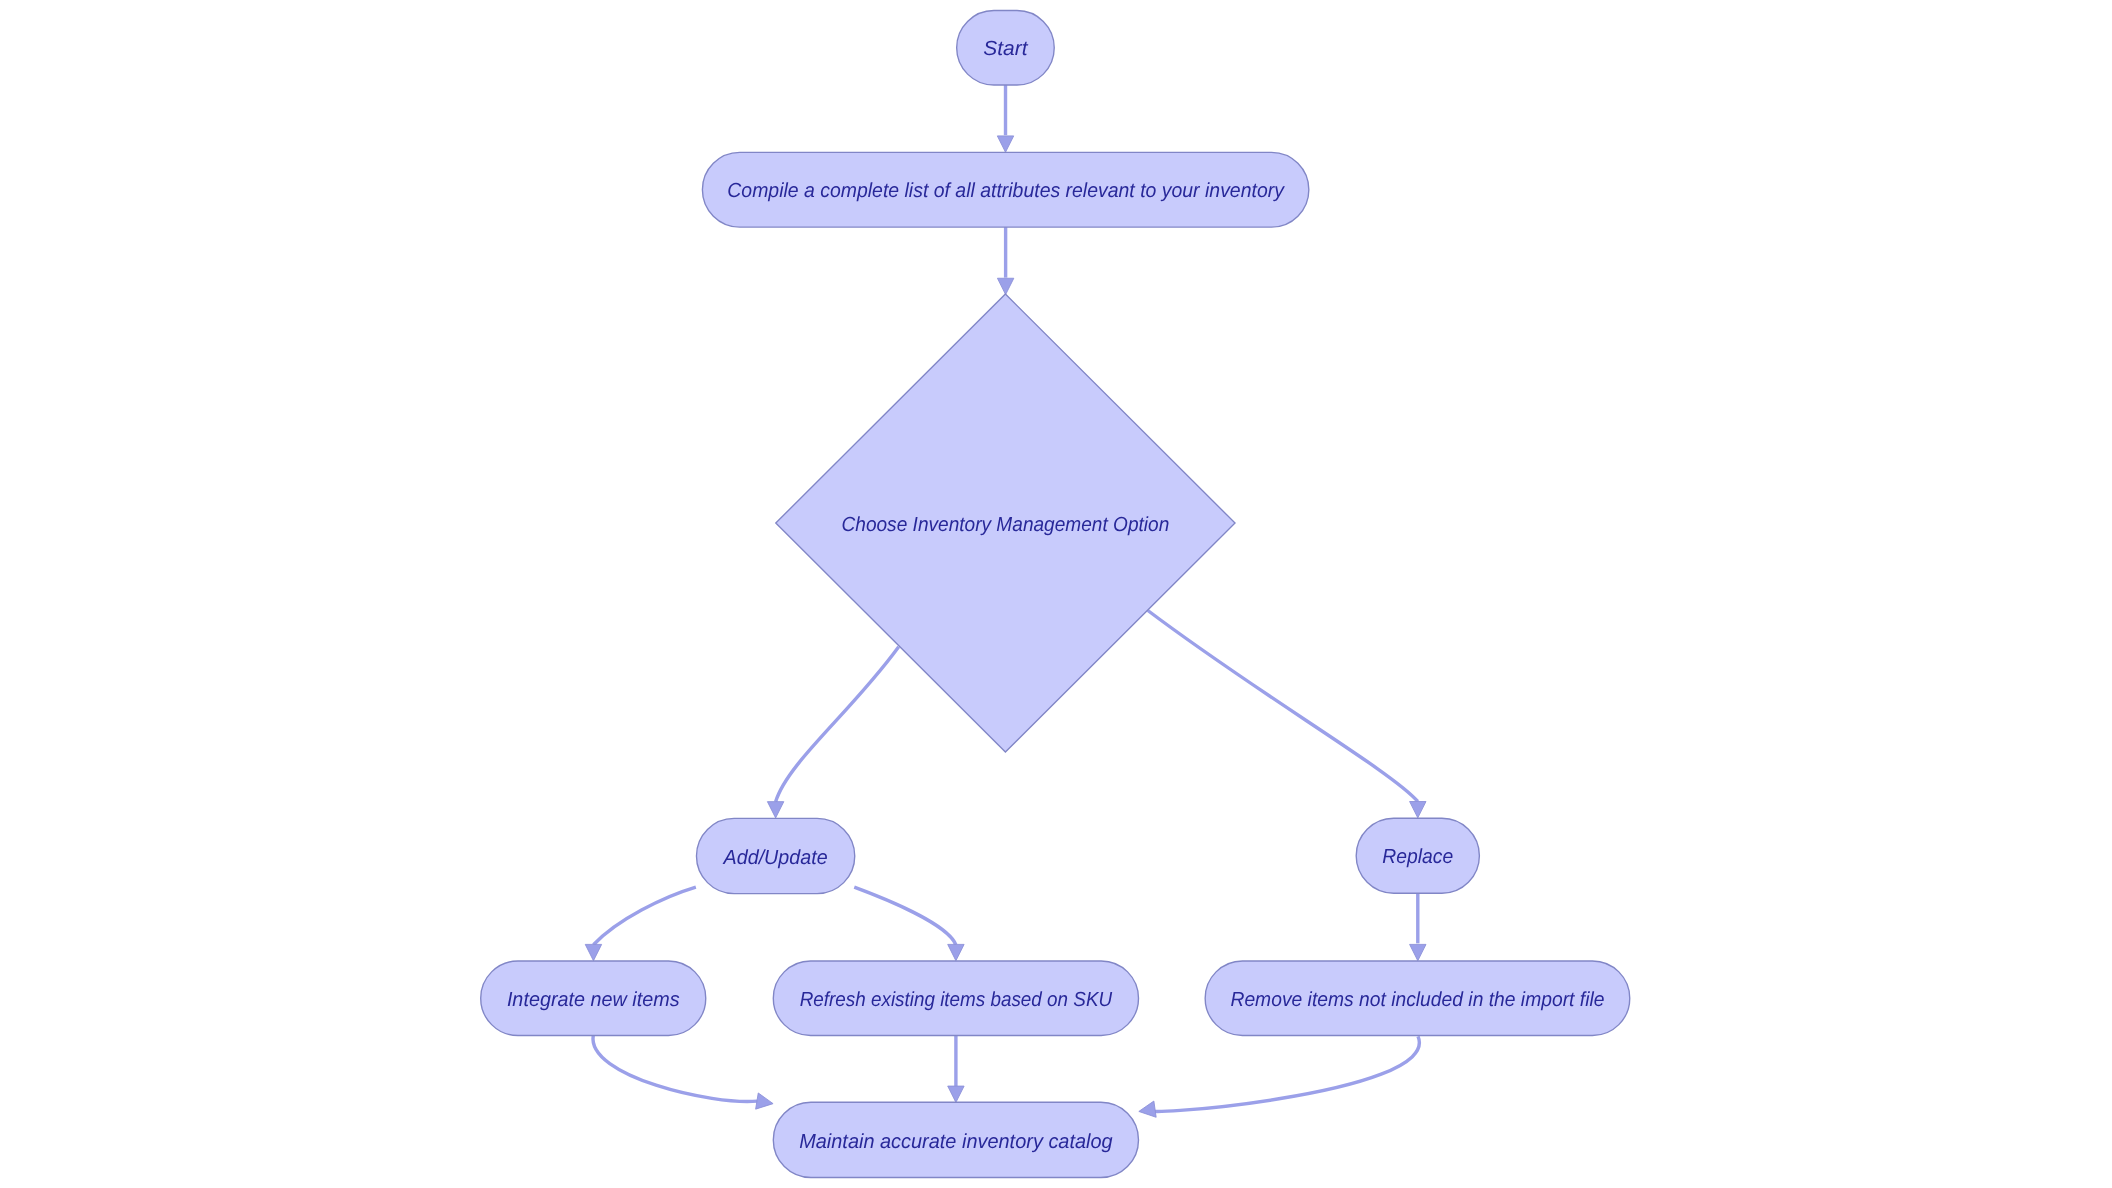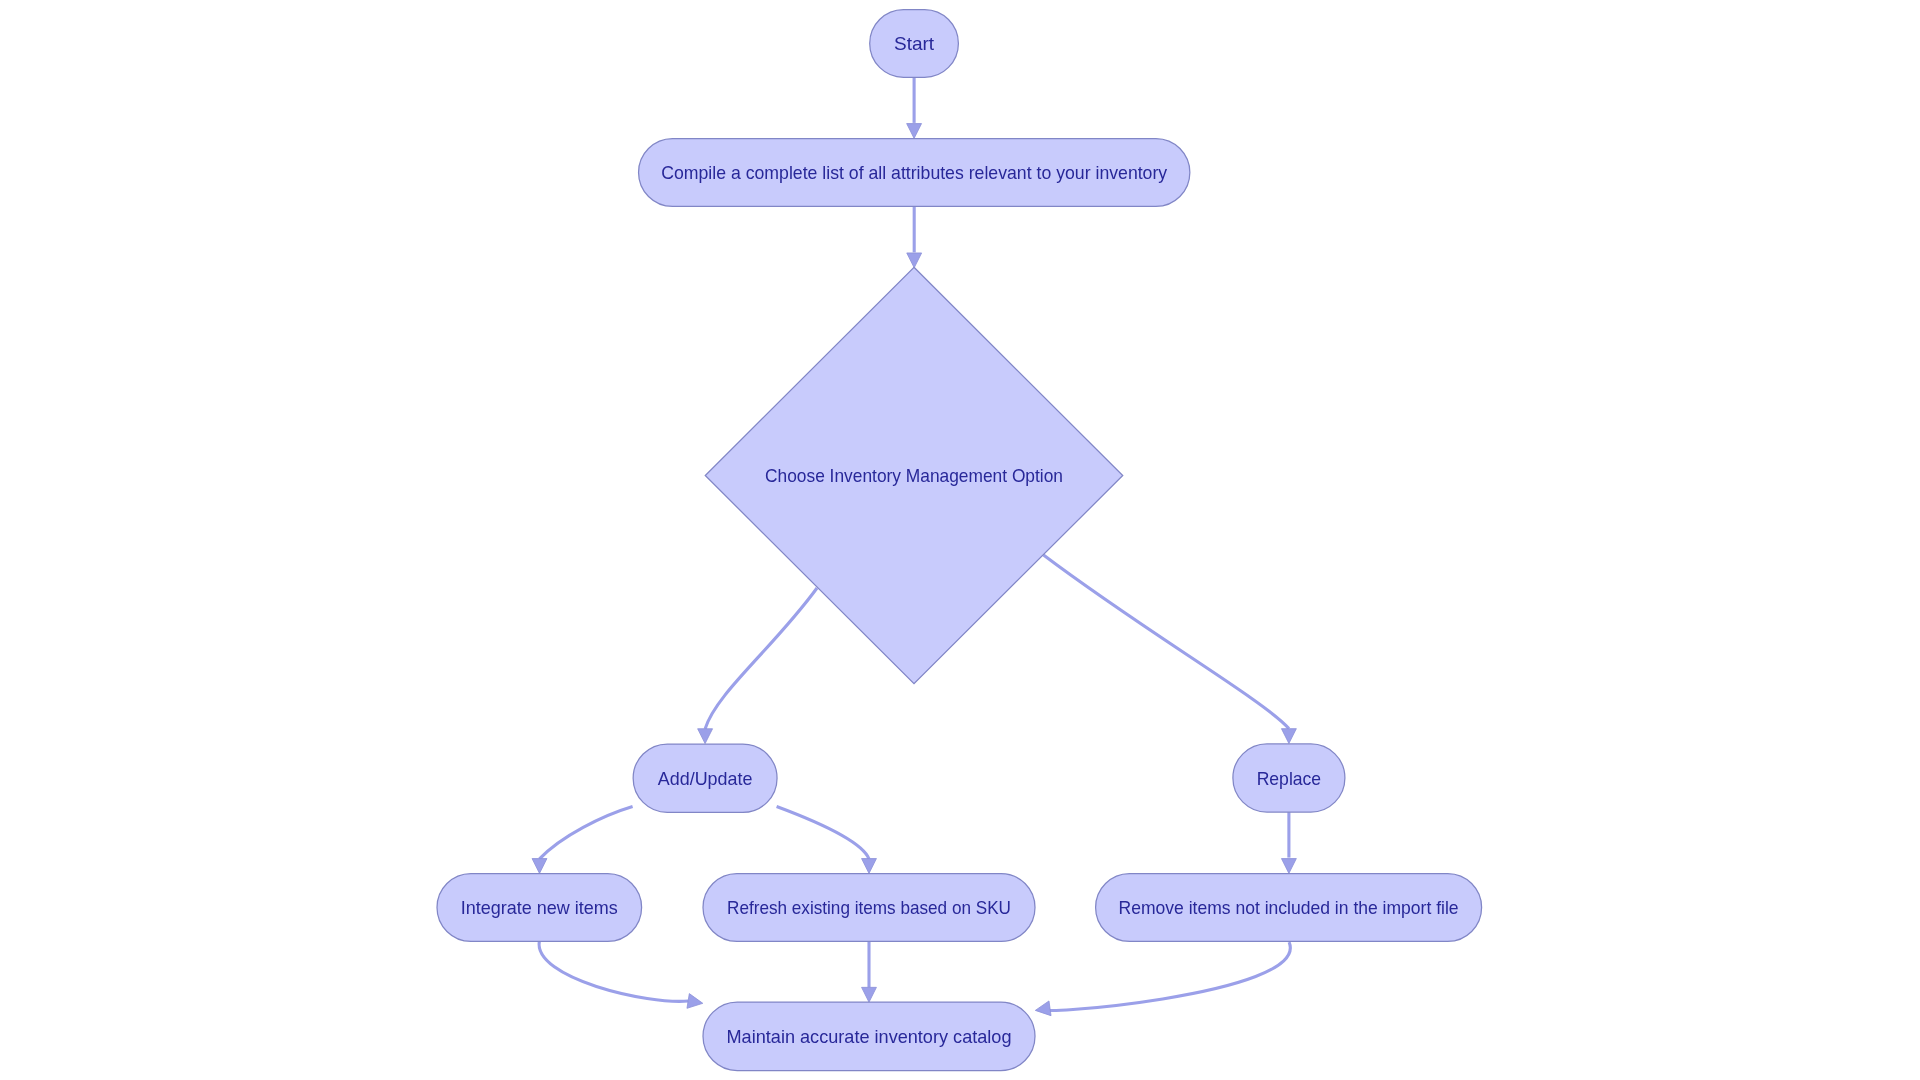--- a/index.html
+++ b/index.html
@@ -10,21 +10,21 @@
   .node-shape{stroke-width:1.25px;}
   .node-label{font-family:"Liberation Sans",sans-serif;font-weight:400;
               text-anchor:middle;dominant-baseline:auto;white-space:pre;
               filter:opacity(1);}
   .edge-path{fill:none;stroke-width:3.1px;stroke-linecap:butt;stroke-linejoin:round;}
   .edge-arrow{stroke-linejoin:miter;stroke-width:0.8px;}
 </style>
 </head>
 <body style="background: rgb(255, 255, 255);">
 
-<div id="stage" style="background: rgb(255, 255, 255);">
+<div id="stage" style="background: rgb(255, 255, 255); font-style: italic;">
   <svg id="chart" width="1920" height="1080" viewBox="0 0 1920 1080">
     <rect id="bg" x="0" y="0" width="1920" height="1080" fill="#ffffff"></rect>
     <g id="edges-layer">
         <g>
           <path class="edge-path" d="M914.1,77.3 L914.1,122.9" stroke="#9ba0e9"></path>
           <polygon class="edge-arrow" points="906.65,123.55 921.55,123.55 914.1,138.4" fill="#9ba0e9" stroke="#8c91d8"></polygon>
         </g>
         <g>
           <path class="edge-path" d="M914.2,206.5 L914.2,252.4" stroke="#9ba0e9"></path>
           <polygon class="edge-arrow" points="906.75,252.95 921.65,252.95 914.2,267.8" fill="#9ba0e9" stroke="#8c91d8"></polygon>

